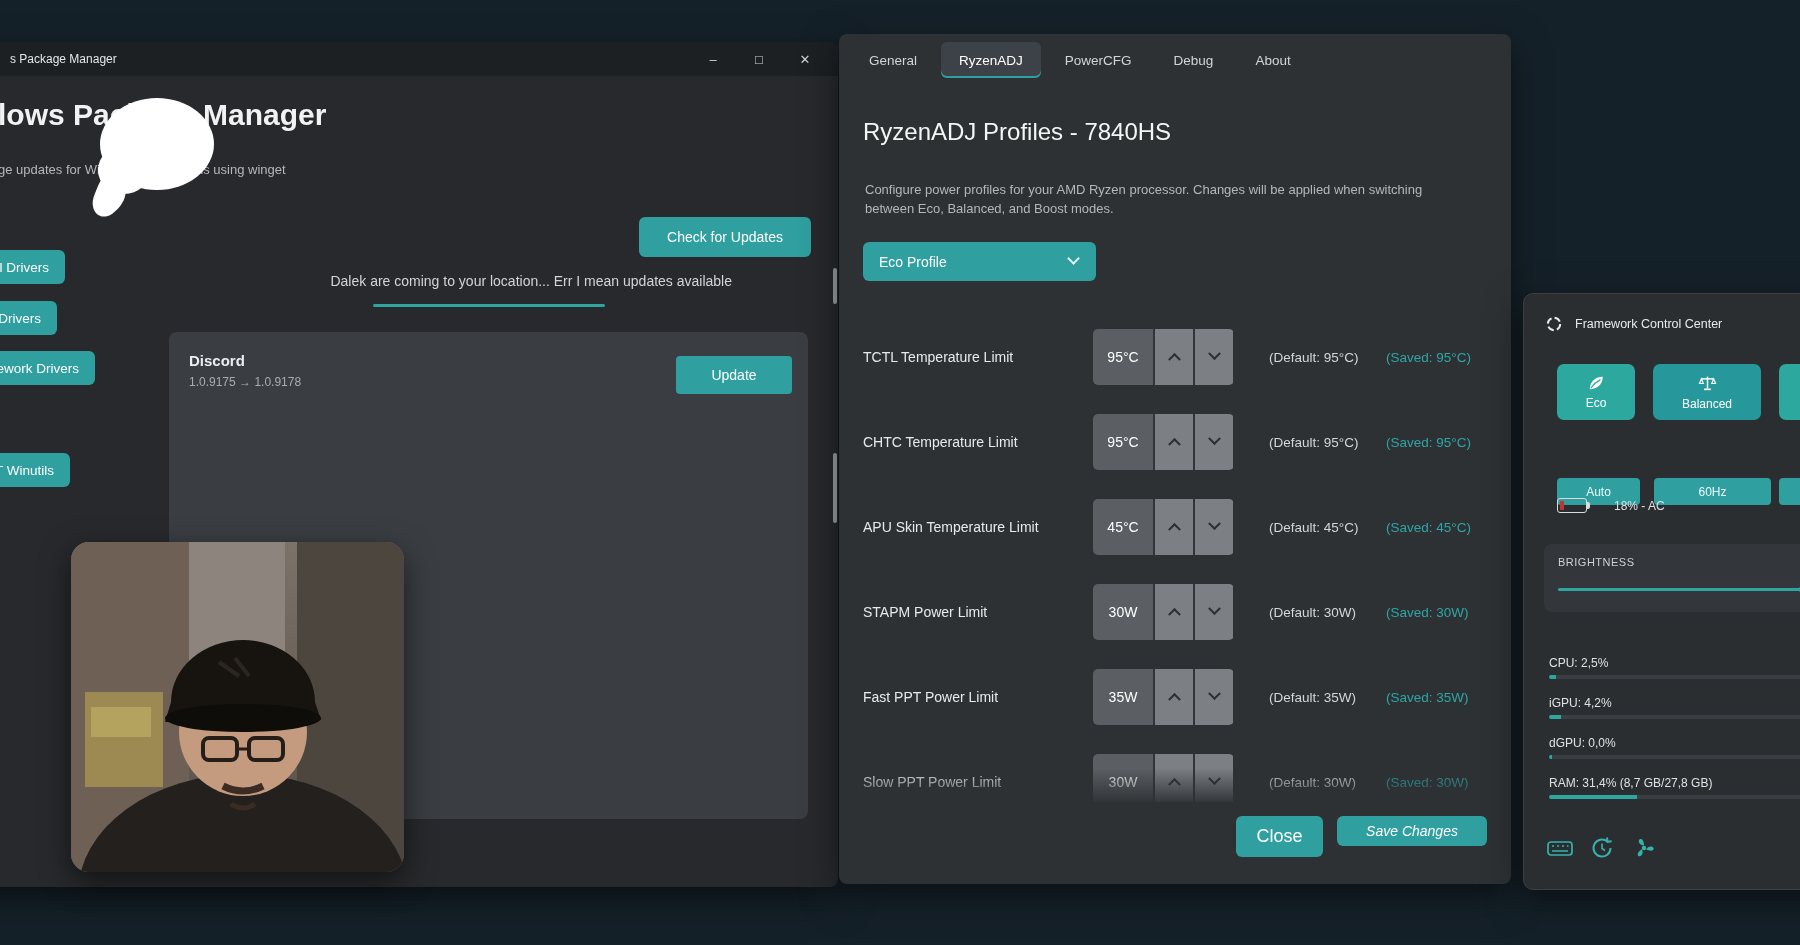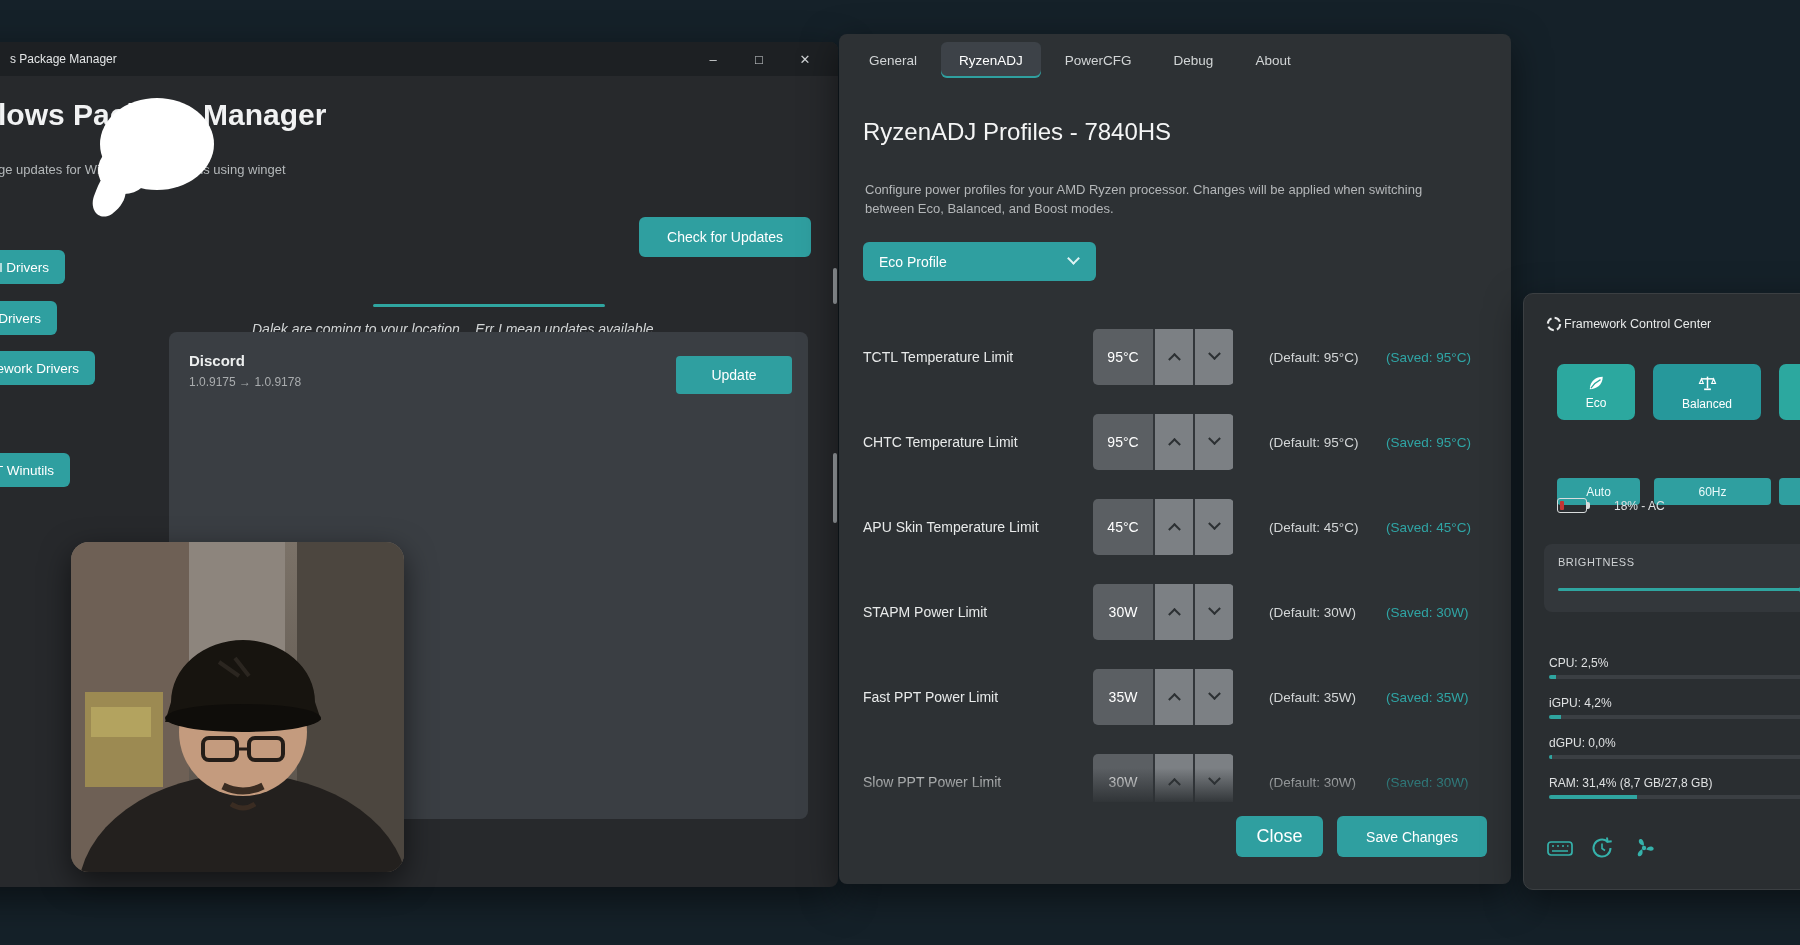--- a/index.html
+++ b/index.html
@@ -14,21 +14,21 @@
   
   .pm-win{left:-120px;top:42px;width:958px;height:845px;background:#27292c;border-radius:8px;}
   .pm-titlebar{position:absolute;left:0;top:0;width:100%;height:34px;background:#1d2023;border-radius:8px 8px 0 0;}
   .pm-title{position:absolute;left:130px;top:0;line-height:34px;font-size:12px;color:#e4e6e7;}
   .pm-controls{position:absolute;right:10px;top:0;height:34px;display:flex;}
   .pm-ctrl{width:46px;height:34px;background:transparent;border:none;color:#cfd2d4;font-size:13px;display:flex;align-items:center;justify-content:center;}
   .pm-heading{position:absolute;left:118px;top:56px;font-size:30px;font-weight:bold;color:#f1f2f3;white-space:nowrap;}
   .pm-subtitle{position:absolute;left:118px;top:120px;font-size:13px;color:#b4b8ba;white-space:nowrap;}
   .side-btn{position:absolute;background:#2f9fa0;border:none;border-radius:6px;color:#fff;font-size:13.5px;height:34px;display:flex;align-items:center;justify-content:flex-end;padding-right:16px;}
   .chk-btn{position:absolute;left:759px;top:175px;width:172px;height:40px;border-radius:6px;font-size:14px;}
-  .pm-status{position:absolute;left:372px;top:231px;width:480px;text-align:left;font-size:14px;font-style:italic;color:#d2d5d6;margin-top:48px;}
+  .pm-status{position:absolute;left:372px;top:231px;width:480px;text-align:right;font-size:14px;color:#d2d5d6;}
   .pm-progress{position:absolute;left:493px;top:262px;width:232px;height:3px;background:#3c4044;border-radius:2px;overflow:hidden;}
   .pm-progress-fill{height:100%;background:#2fa5a0;}
   .pm-card{position:absolute;left:289px;top:290px;width:639px;height:487px;background:#3a3e43;border-radius:8px;}
   .pkg-name{position:absolute;left:20px;top:20px;font-size:15px;font-weight:600;color:#eceeee;}
   .pkg-version{position:absolute;left:20px;top:43px;font-size:12px;color:#a9acae;}
   .pkg-update{position:absolute;right:16px;top:24px;width:116px;height:38px;border-radius:4px;font-size:14px;}
   .scroll-frag{position:absolute;width:4px;background:#9ba0a4;border-radius:2px;}
 
   
   .webcam{position:absolute;left:71px;top:542px;width:333px;height:330px;border-radius:18px;overflow:hidden;z-index:40;box-shadow:0 10px 30px rgba(0,0,0,.55);}
@@ -53,25 +53,25 @@
   .spin-value{width:60px;background:#5b5f63;color:#fff;font-size:14px;display:flex;align-items:center;justify-content:center;}
   .spin-btn{width:40px;background:#7c8084;border:none;display:flex;align-items:center;justify-content:center;}
   .spin-btn.first{border-left:2px solid #32363a;}
   .spin-btn.down{border-left:2px solid #32363a;}
   .chev{width:9px;height:9px;border-right:2.5px solid #2c3033;border-bottom:2.5px solid #2c3033;display:block;}
   .chev-up{transform:rotate(-135deg) translate(-2px,-2px);}
   .chev-down{transform:rotate(45deg) translate(-2px,-2px);}
   .param-default{position:absolute;left:406px;top:50%;transform:translateY(-50%);font-size:13.5px;color:#d3d6d7;white-space:nowrap;}
   .param-saved{position:absolute;left:523px;top:50%;transform:translateY(-50%);font-size:13.5px;color:#2fa5a5;white-space:nowrap;}
   .rz-close{position:absolute;left:397px;top:782px;width:87px;height:41px;border-radius:6px;font-size:18px;}
-  .rz-save{position:absolute;left:498px;top:782px;width:150px;height:41px;border-radius:6px;font-size:14px;}
+  .rz-save{position:absolute;left:498px;top:782px;width:150px;height:30px;border-radius:6px;font-size:14px;font-style:italic;}
 
   
   .fcc{left:1523px;top:293px;width:330px;height:597px;background:#2a2e31;border:1px solid #3b3f42;border-radius:10px;}
-  .fcc-header{position:absolute;left:22px;top:22px;display:flex;align-items:center;gap:2px;}
+  .fcc-header{position:absolute;left:22px;top:22px;display:flex;align-items:center;gap:13px;}
   .fcc-title{font-size:12.5px;color:#e8eaea;}
   .mode-btn{position:absolute;top:70px;height:56px;border:none;border-radius:7px;display:flex;flex-direction:column;align-items:center;justify-content:center;gap:4px;color:#fff;font-size:12px;}
   .rf-btn{position:absolute;top:144px;height:27px;border:none;border-radius:4px;color:#eafafa;font-size:12px;display:flex;align-items:center;justify-content:center;background:#2f9fa0;margin-top:40px;}
   .batt{position:absolute;left:33px;top:204px;display:flex;align-items:center;}
   .batt-body{width:30px;height:15px;border:1.5px solid #d9dcdd;border-radius:3px;padding:2px;display:flex;}
   .batt-fill{height:100%;background:#c23434;border-radius:1px;}
   .batt-nub{width:3px;height:7px;background:#d9dcdd;border-radius:0 2px 2px 0;}
   .batt-text{font-size:12px;color:#dfe2e3;margin-left:24px;}
   .br-box{position:absolute;left:20px;top:250px;width:300px;height:68px;background:#33373b;border-radius:8px;}
   .br-label{position:absolute;left:14px;top:12px;font-size:11px;letter-spacing:.5px;color:#cfd2d4;}

